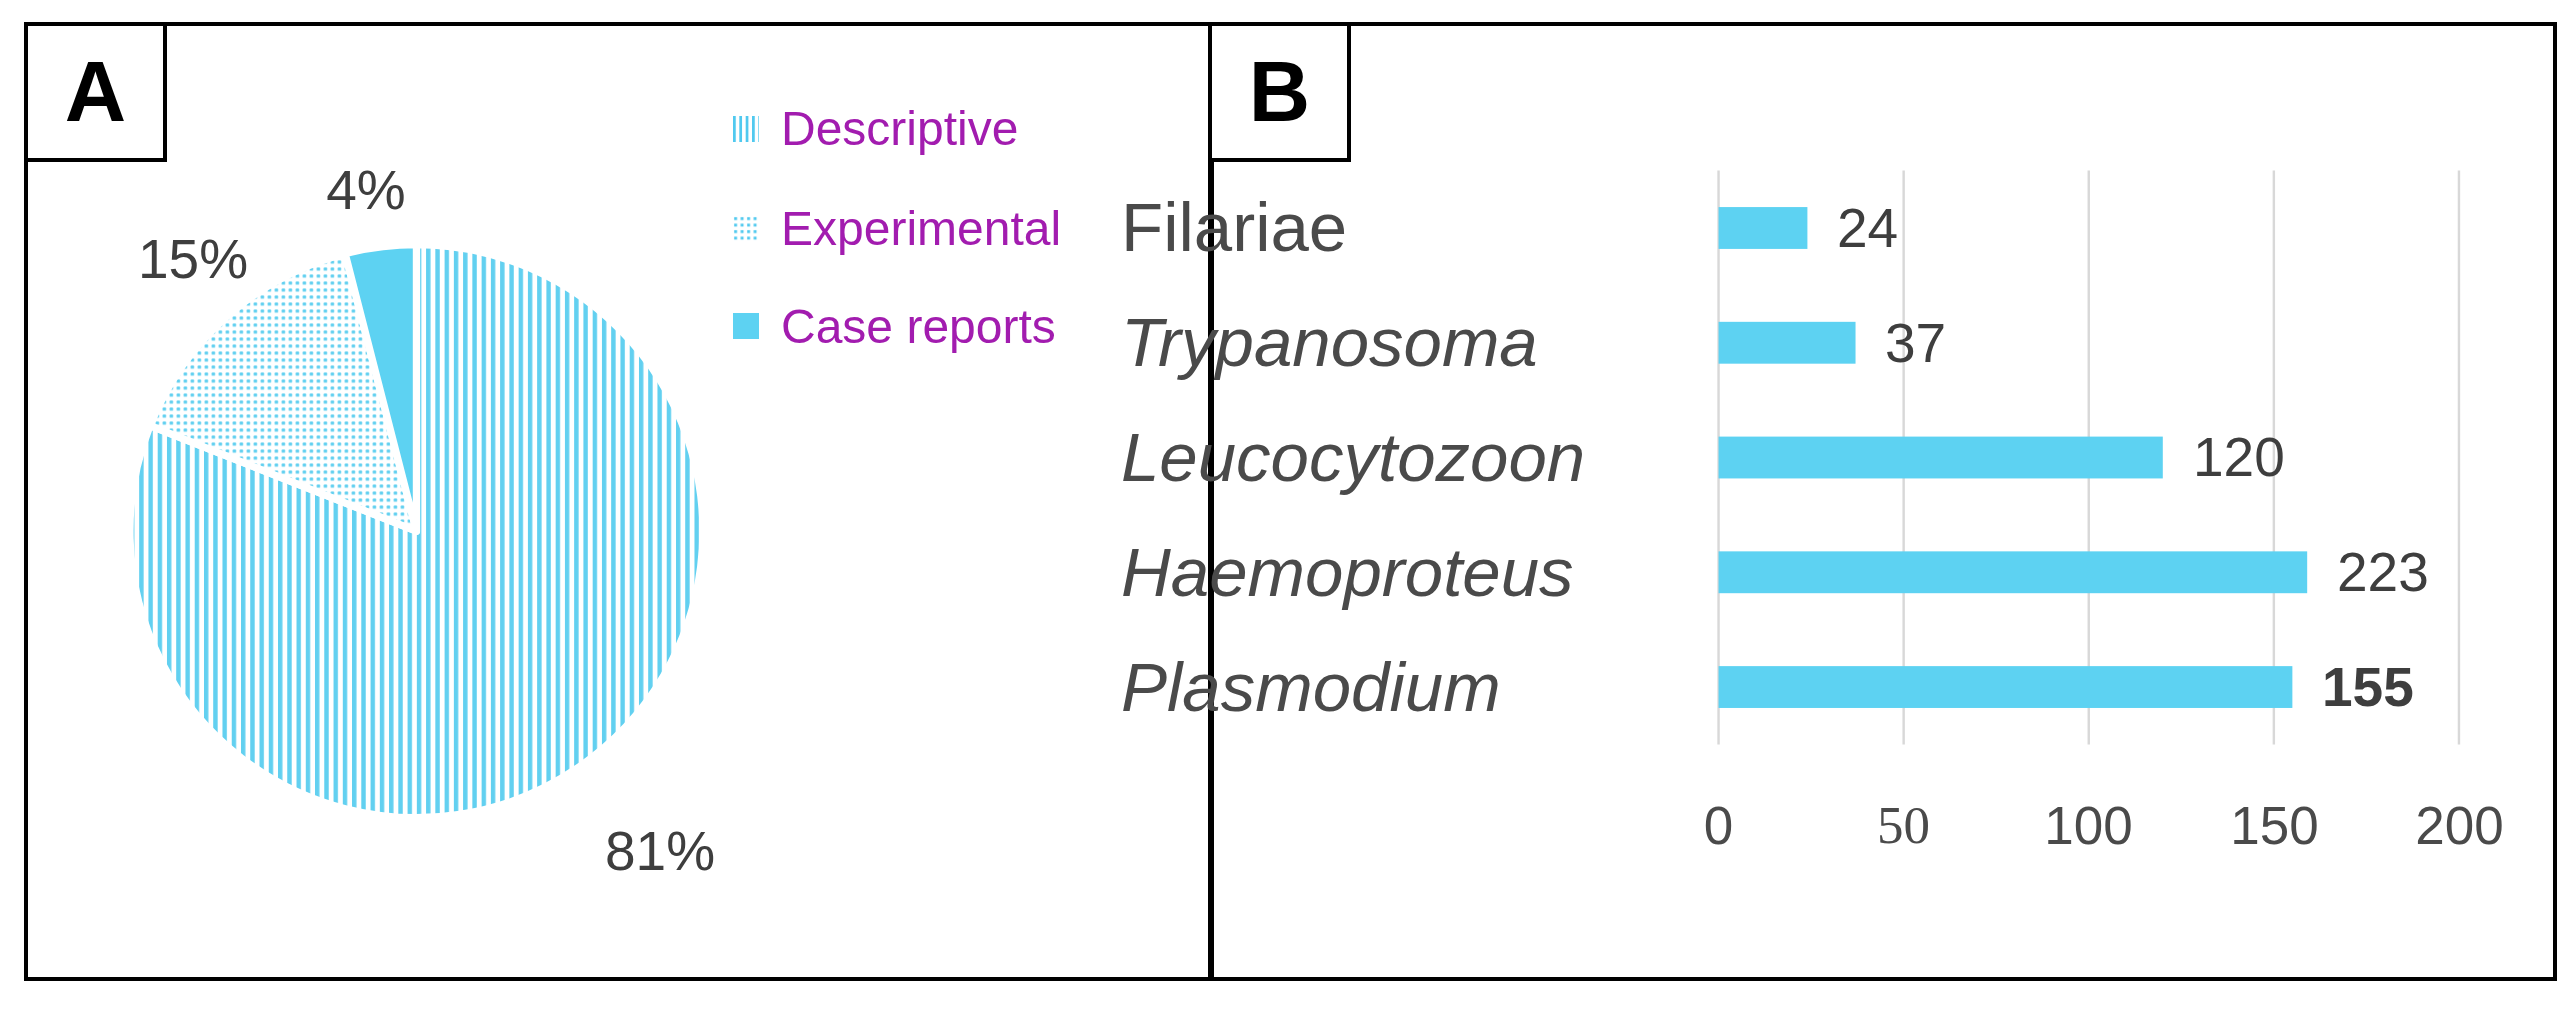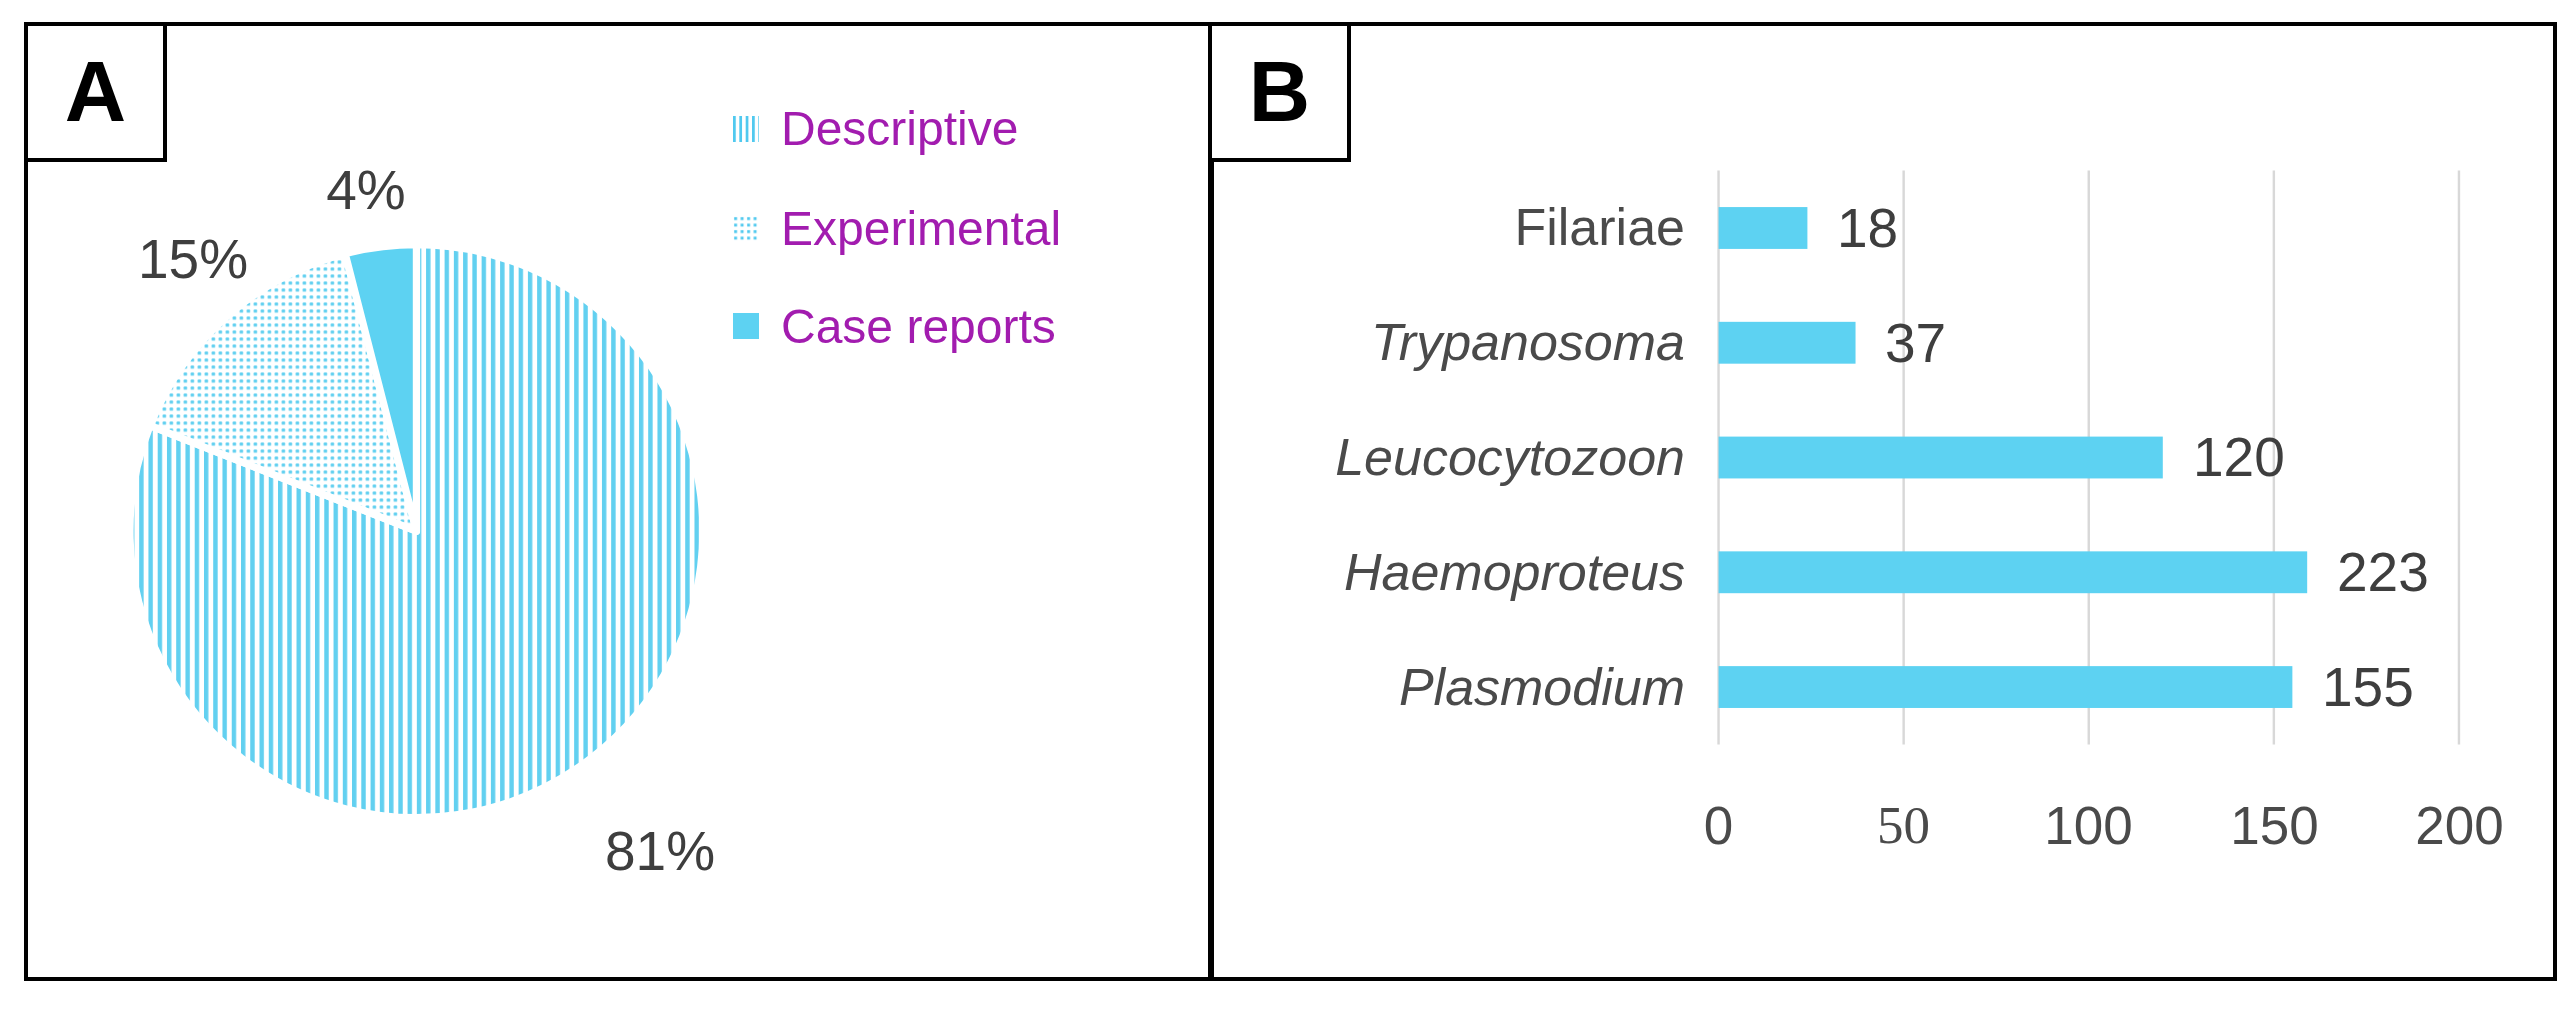--- a/index.html
+++ b/index.html
@@ -9,21 +9,21 @@
   .outer-box{position:absolute;left:24px;top:22px;width:2533px;height:959px;
              border:4.8px solid #000;box-sizing:border-box;background:transparent;}
   .panel-divider{position:absolute;left:1208px;top:22px;width:5.6px;height:959px;background:#000;}
   .panel-label-box{position:absolute;top:22px;width:143px;height:140px;border:4.8px solid #000;
                    box-sizing:border-box;background:#fff;display:flex;align-items:center;
                    justify-content:center;font-size:85px;font-weight:bold;color:#000;}
   #labelA{left:24px;} #labelB{left:1208px;}
   .abs{position:absolute;}
   .pie-pct{position:absolute;width:258px;text-align:center;font-size:55px;line-height:64px;color:#3E3E3E;}
   .legend-label{position:absolute;font-size:48px;line-height:55px;color:#a21caf;white-space:nowrap;}
-  .cat-label{position:absolute;width:564px;text-align:right;font-size:52px;line-height:61px;color:#4A4A4A;white-space:nowrap;}
+  .cat-label{position:absolute;width:564px;text-align:left;font-size:69px;line-height:61px;color:#4A4A4A;white-space:nowrap;}
   .cat-label.it{font-style:italic;}
   .val-label{position:absolute;font-size:55px;line-height:64px;color:#3E3E3E;white-space:nowrap;}
   .tick-label{position:absolute;width:177px;text-align:center;font-size:53px;line-height:61px;color:#4A4A4A;}
 </style>
 </head>
 <body>
 
 <div class="figure">
 
   <svg class="chart-layer" width="2576" height="1010" viewBox="0 0 3200 1255" xmlns="http://www.w3.org/2000/svg">
@@ -89,25 +89,25 @@
       <div class="pie-pct" style="left: 24px; top: 227px; margin-left: 40px;">15%</div>
       <div class="pie-pct" style="left: 237px; top: 158px;">4%</div>
     </div>
   <div id="bar-labels">
       <div class="tick-label" style="left: 1630px; top: 795px;">0</div>
       <div class="tick-label" style="left: 1815px; top: 795px; font-family: Liberation Serif, serif;">50</div>
       <div class="tick-label" style="left: 2000px; top: 795px;">100</div>
       <div class="tick-label" style="left: 2186px; top: 795px;">150</div>
       <div class="tick-label" style="left: 2371px; top: 795px;">200</div>
       <div class="cat-label" style="left: 1121px; top: 197px;">Filariae</div>
-      <div class="val-label" style="left: 1837px; top: 196px;">18</div>
+      <div class="val-label" style="left: 1837px; top: 196px;">24</div>
       <div class="cat-label it" style="left: 1121px; top: 312px;">Trypanosoma</div>
       <div class="val-label" style="left: 1885px; top: 311px;">37</div>
       <div class="cat-label it" style="left: 1121px; top: 427px;">Leucocytozoon</div>
       <div class="val-label" style="left: 2193px; top: 425px;">120</div>
       <div class="cat-label it" style="left: 1121px; top: 542px;">Haemoproteus</div>
       <div class="val-label" style="left: 2337px; top: 540px;">223</div>
       <div class="cat-label it" style="left: 1121px; top: 657px;">Plasmodium</div>
-      <div class="val-label" style="left: 2322px; top: 655px;">155</div>
+      <div class="val-label" style="left: 2322px; top: 655px; font-weight: bold;">155</div>
     </div>
 
 </div>
 
 
 </body></html>

